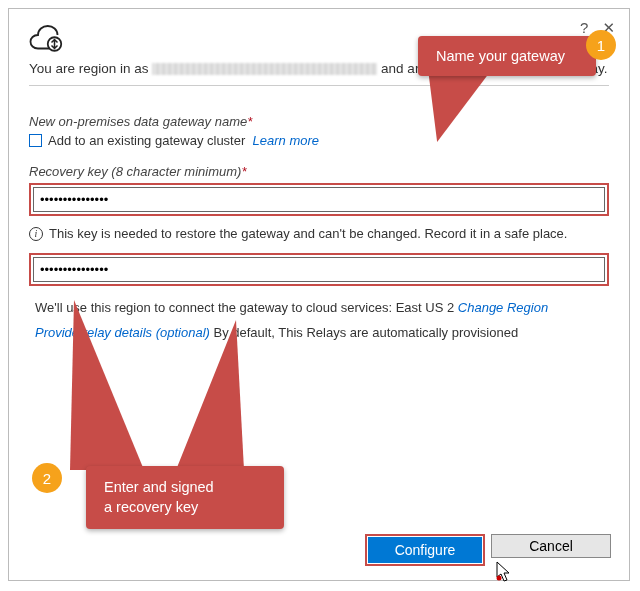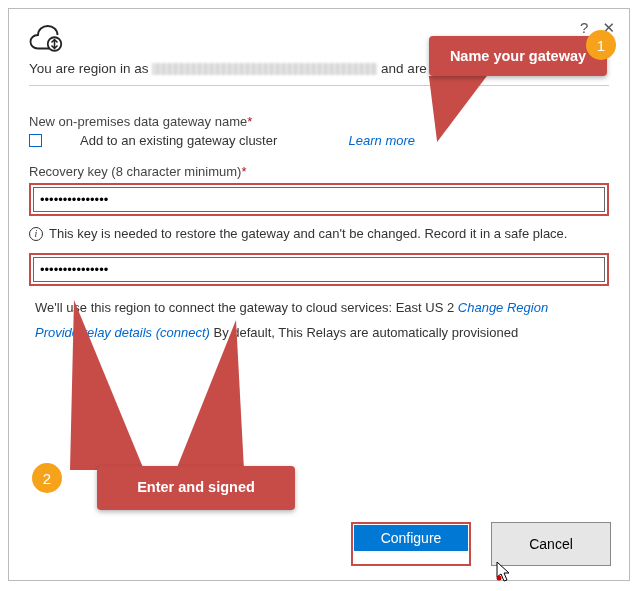--- a/index.html
+++ b/index.html
@@ -58,20 +58,21 @@
   }
   hr.sep {
     border: none;
     border-top: 1px solid #ccc;
     margin: 6px 0 28px 0;
   }
   .label {
     font-size: 13px;
     margin-bottom: 4px;
     color: #444;
+    font-style: italic;
   }
   .req { color: #b10e1e; }
   .field-wrap {
     border: 2.5px solid #c74c48;
     padding: 2px;
     margin-bottom: 10px;
   }
   .field {
     width: 100%;
     height: 25px;
@@ -79,21 +80,20 @@
     padding: 2px 6px;
     font-size: 13px;
     font-family: inherit;
     outline: none;
   }
   .checkbox-row {
     font-size: 13px;
     margin: 4px 0 16px 0;
     display: flex;
     align-items: center;
-    gap: 32px;
   }
   .cb {
     width: 13px; height: 13px;
     border: 1px solid #0066cc;
     margin-right: 6px;
     display: inline-block;
   }
   .link { color: #0066cc; cursor: pointer; font-style: italic; }
   .hint {
     font-size: 13px;
@@ -115,24 +115,24 @@
   }
   .region {
     font-size: 13px;
     line-height: 1.9;
     margin: 4px 0 6px 6px;
   }
   .footer {
     position: absolute;
     bottom: 14px; right: 18px;
     display: flex;
-    gap: 20px;
+    gap: 6px;
   }
   .btn {
-    width: 120px; height: 44px;
+    width: 120px; height: 24px;
     font-size: 14px;
     font-family: inherit;
     cursor: pointer;
   }
   .btn-primary-wrap {
     border: 2.5px solid #c74c48;
     padding: 1px;
   }
   .btn-primary {
     background: #0078d4;
@@ -145,24 +145,22 @@
     border: 1px solid #888;
   }
   
   .callout {
     position: absolute;
     background: #c74c48;
     color: #fff;
     border-radius: 4px;
     padding: 12px 18px;
     font-size: 14.5px;
-    font-weight: 700;
-    text-align: center;
+    font-weight: 400;
     box-shadow: 0 2px 5px rgba(0,0,0,0.3);
-    margin-left: 11px;
   }
   .callout1 { top: 36px; left: 418px; width: 178px; }
   .tail1 {
     position: absolute;
     top: 76px; left: 426px;
     width: 0; height: 0;
     border-left: 14px solid transparent;
     border-right: 44px solid transparent;
     border-top: 66px solid #c74c48;
     transform: skewX(-5deg);
@@ -251,39 +249,40 @@
     <span>This key is needed to restore the gateway and can't be changed. Record it in a safe place.</span>
   </div>
 
   <div class="field-wrap">
     <input class="field" type="text" value="•••••••••••••••" style="">
   </div>
 
   <div class="region">
     <span>We'll use this region to connect the gateway to cloud services: </span><span>East US 2</span>
     <span class="link">Change Region</span><br>
-    <span class="link">Provide relay details (connect)</span><span> By default, This Relays are automatically provisioned</span>
+    <span class="link">Provide relay details (optional)</span><span> By default, This Relays are automatically provisioned</span>
   </div>
 
   <div class="footer">
     <div class="btn-primary-wrap">
       <button class="btn btn-primary">Configure</button>
     </div>
     <button class="btn btn-secondary">Cancel</button>
   </div>
 
 </div>
 
 <div class="tail1"></div>
 <div class="callout callout1">Name your gateway</div>
 <div class="badge badge1">1</div>
 
 <div class="tail2a"></div>
 <div class="tail2b"></div>
 <div class="callout callout2">
   <span>Enter and signed</span><br>
+  <span>a recovery key</span>
 </div>
 <div class="badge badge2">2</div>
 
 <svg class="cursor" viewBox="0 0 16 22">
   <path d="M1 1 L1 16 L5 13 L8 20 L11 19 L8 12 L13 12 Z" fill="#fff" stroke="#000" stroke-width="1"></path>
   <circle cx="3" cy="17" r="2.5" fill="#c00"></circle>
 </svg>
 
 </body></html>

